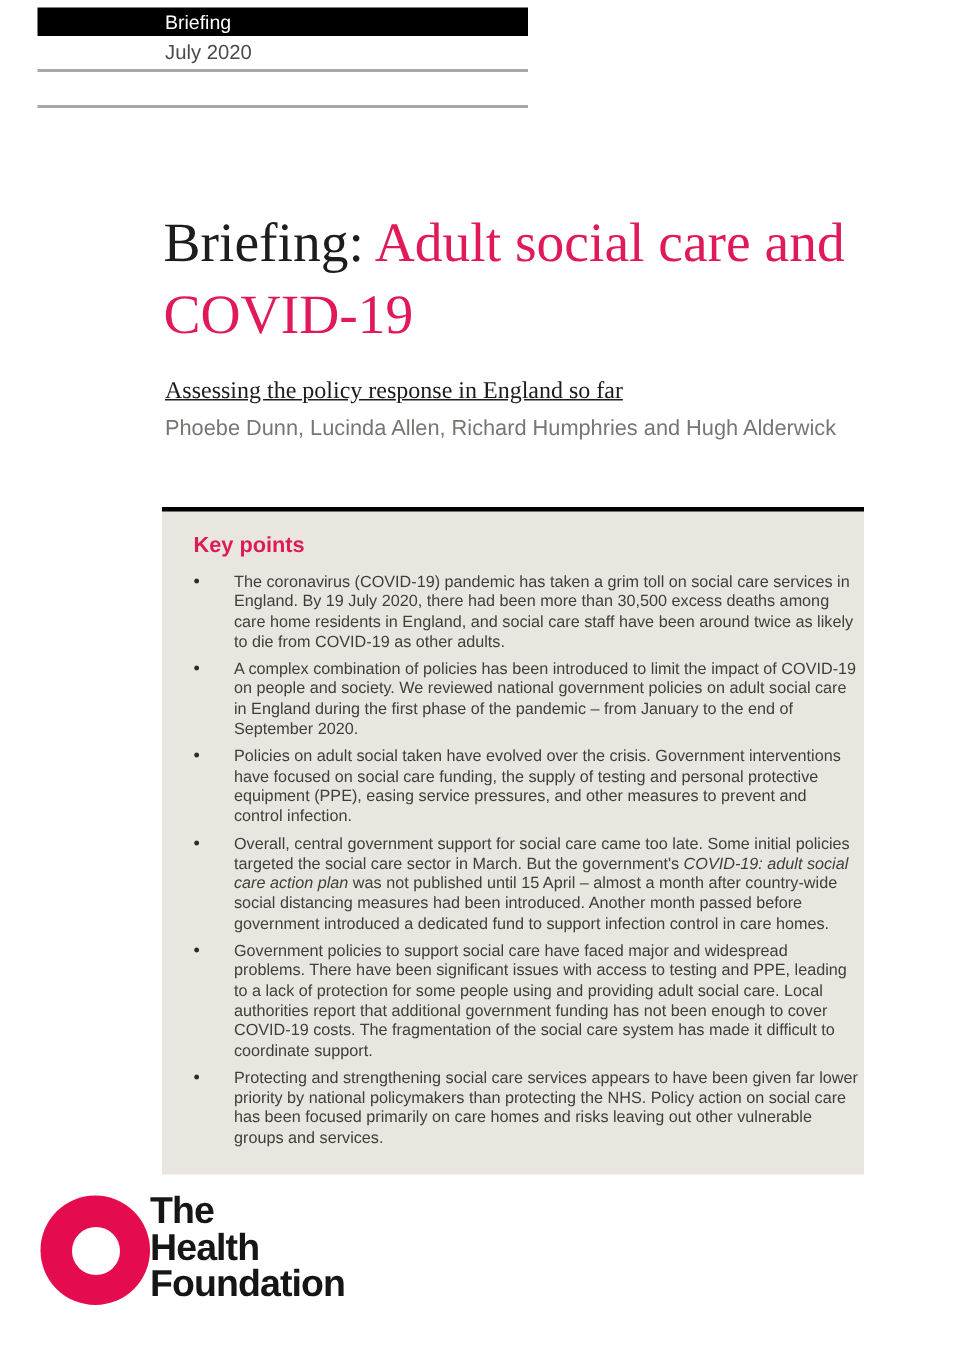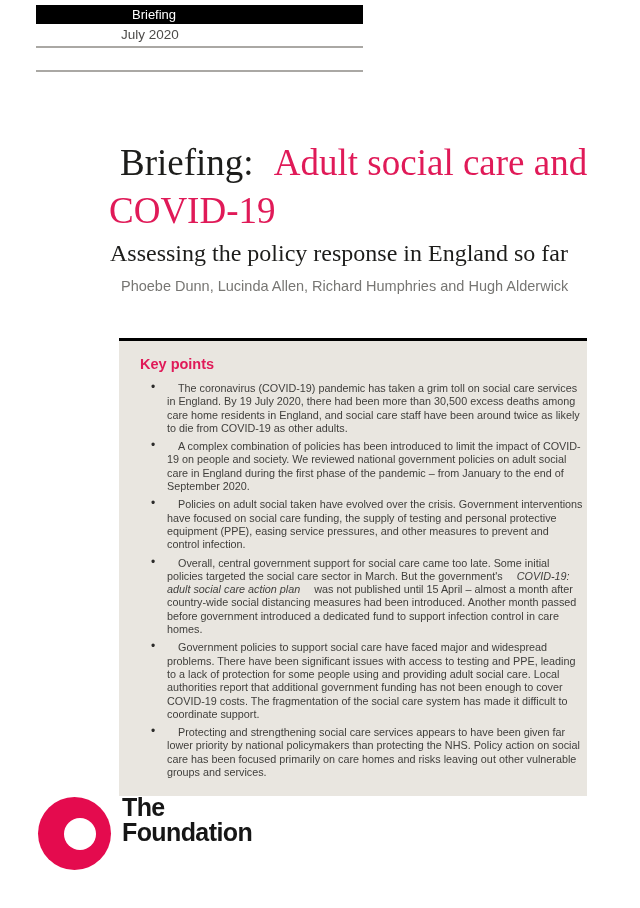--- a/index.html
+++ b/index.html
@@ -4,21 +4,21 @@
 <style>
   :root {
     --accent: #e01a58;
     --logo-red: #e40b4e;
     --box-bg: #e9e6e0;
     --rule: #aaa8a4;
     --ink: #1d1d1b;
     --body-text: #3f3e3b;
     --muted: #777673;
   }
-  * { box-sizing: border-box; margin-left: 11px; }
+  * { box-sizing: border-box; }
   html, body { margin: 0; padding: 0; }
   body {
     width: 640px; height: 908px; position: relative; overflow: hidden;
     background: #ffffff;
     font-family: "Liberation Sans", sans-serif;
   }
   .kicker-bar {
     position: absolute; left: 25px; top: 5px; width: 327px; height: 19px;
     background: #000; color: #fff; font-size: 13px; line-height: 19px;
     padding-left: 85px;
@@ -32,23 +32,23 @@
   .rule-2 { top: 70px; }
 
   .title {
     position: absolute; left: 109px; top: 139px; width: 480px; margin: 0;
     font-family: "Liberation Serif", serif; font-weight: 400;
     font-size: 37px; line-height: 48px; color: var(--ink);
   }
   .title .accent { color: var(--accent); }
 
   .subtitle {
-    position: absolute; left: 110px; top: 240px; margin: 0; width: 480px;
+    position: absolute; left: 110px; top: 252px; margin: 0; width: 480px;
     font-family: "Liberation Serif", serif; font-weight: 400;
-    font-size: 24px; color: var(--ink);
+    font-size: 16px; color: var(--ink); text-decoration: underline;
   }
   .authors {
     position: absolute; left: 110px; top: 278px; width: 500px;
     font-size: 14.5px; color: var(--muted);
   }
 
   .keybox {
     position: absolute; left: 108px; top: 338px; width: 468px; min-height: 385px;
     background: var(--box-bg); border-top: 3.5px solid #000;
     padding: 12px 0 12px 0;
@@ -106,16 +106,17 @@
       <li><span class="bullet-dot">•</span><span>Government policies to support social care have faced major and widespread problems. There have been significant issues with access to testing and PPE, leading to a lack of protection for some people using and providing adult social care. Local authorities report that additional government funding has not been enough to cover COVID-19 costs. The fragmentation of the social care system has made it difficult to coordinate support.</span><em></em><span></span></li>
       <li><span class="bullet-dot">•</span><span>Protecting and strengthening social care services appears to have been given far lower priority by national policymakers than protecting the NHS. Policy action on social care has been focused primarily on care homes and risks leaving out other vulnerable groups and services.</span><em></em><span></span></li>
     </ul>
   </section>
 
   <div class="logo-mark">
     <div class="logo-hole"></div>
   </div>
   <div class="logo-text">
     <div>The</div>
+    <div>Health</div>
     <div>Foundation</div>
   </div>
 
 </div>
 
 </body></html>

